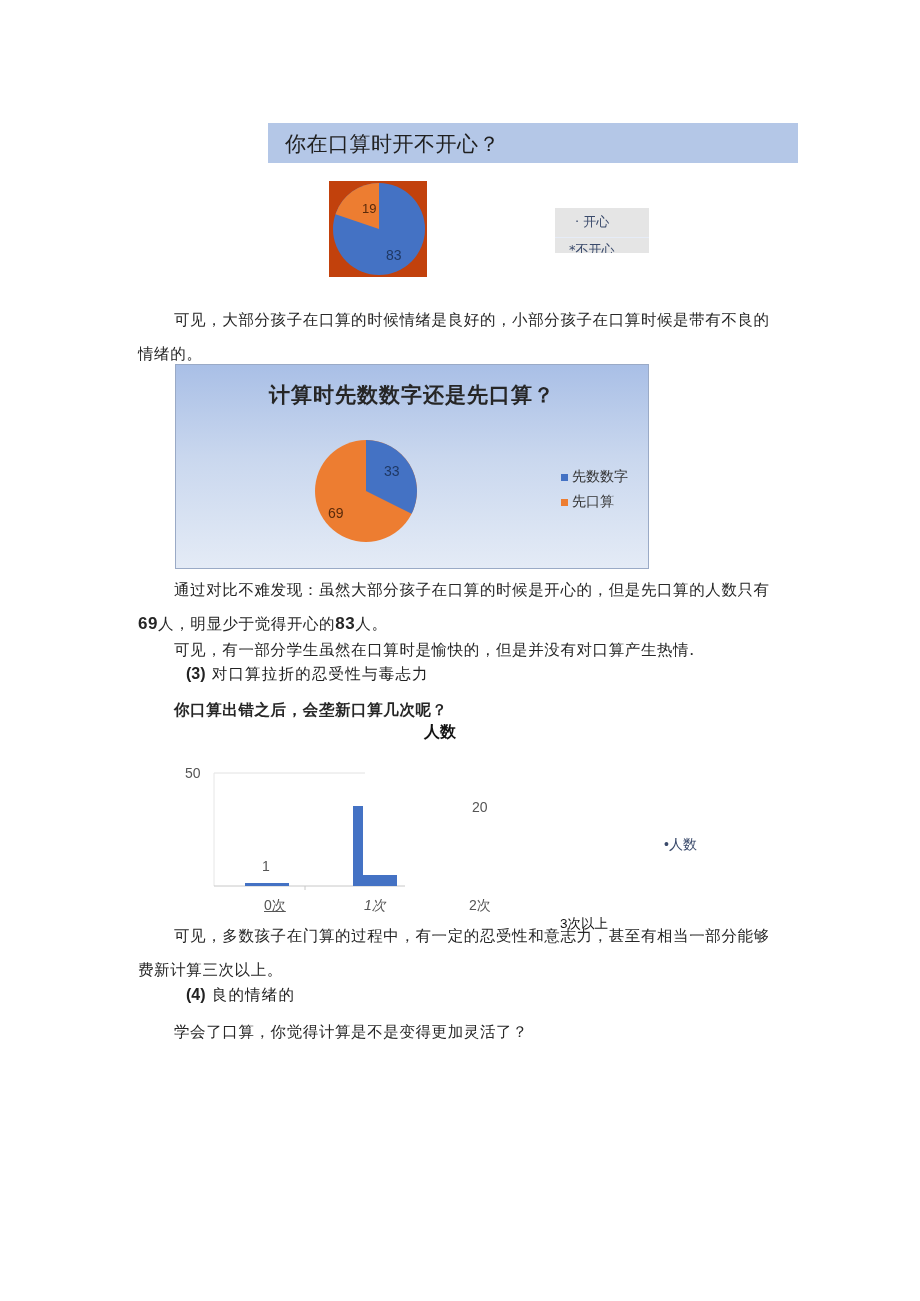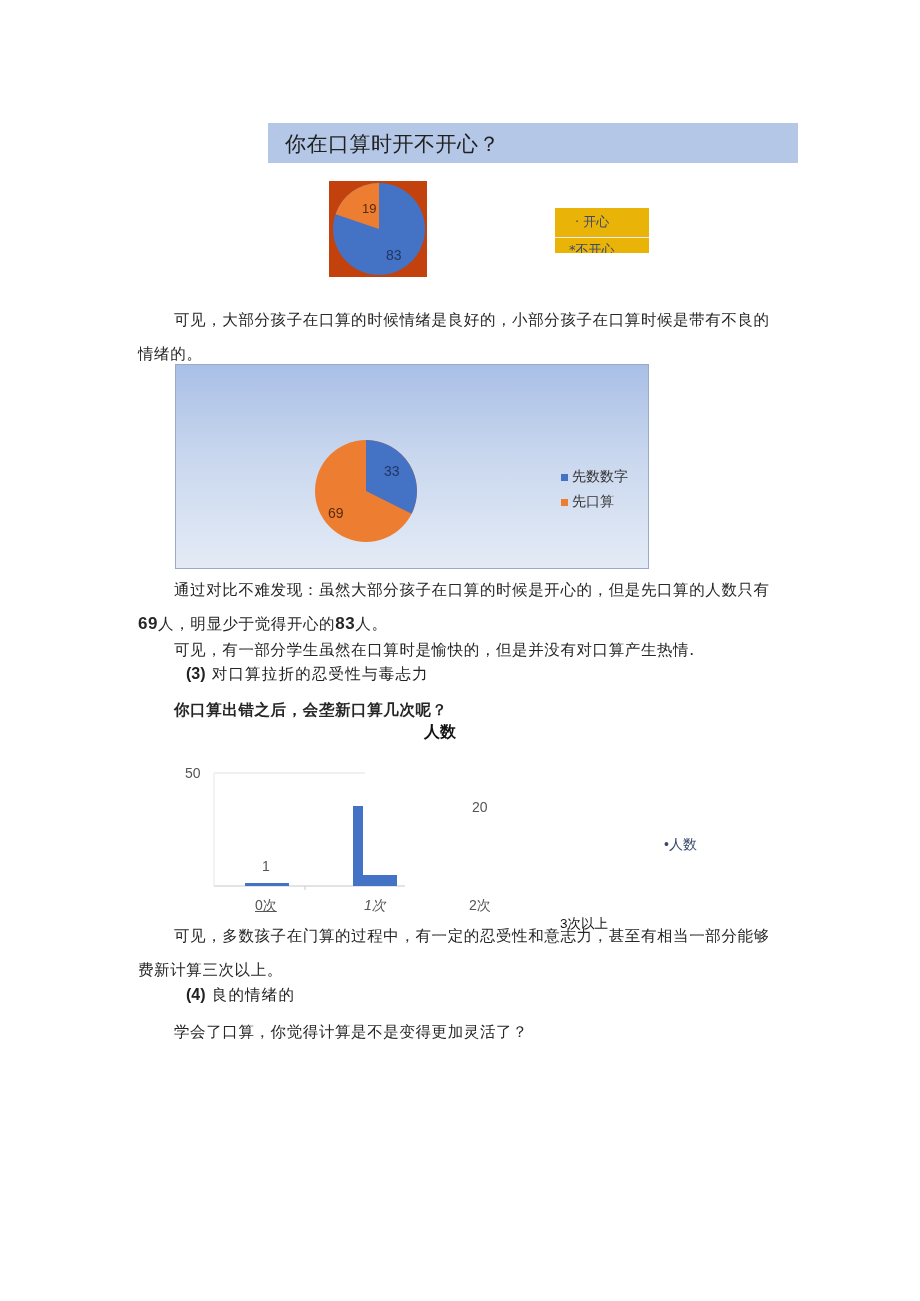--- a/index.html
+++ b/index.html
@@ -9,21 +9,21 @@
   .para { position: absolute; left: 138px; width: 636px; font-size: 15.5px; line-height: 34px;
           color: #262626; letter-spacing: 0.6px; }
   .indent { text-indent: 36px; }
   .bold-num { font-family: "Liberation Sans", sans-serif; font-weight: bold; font-size: 17px; }
 
   
   #c1-title-bar { left: 268px; top: 123px; width: 530px; height: 40px; background: #b4c7e7; }
   #c1-title { left: 285px; top: 130px; font-size: 21px; color: #1f1f1f;
               font-family: "DejaVu Sans", sans-serif; letter-spacing: 0.5px; }
   #c1-pie-box { left: 322px; top: 181px; width: 98px; height: 96px; background: #c2410c; margin-left: 7px; }
-  #c1-legend { left: 555px; top: 208px; width: 94px; height: 45px; background: #eab308; overflow: hidden;
+  #c1-legend { left: 555px; top: 208px; width: 94px; height: 45px; background: #e5e5e5; overflow: hidden;
                font-family: "DejaVu Sans", sans-serif; font-size: 13px; color: #3a4a6b; }
   #c1-legend .row1 { position: absolute; left: 20px; top: 5px; }
   #c1-legend .sep { position: absolute; left: 0; top: 29px; width: 94px; height: 1px; background: #e6ecf7; }
   #c1-legend .row2 { position: absolute; left: 14px; top: 33px; }
 
   
   #c2 { left: 175px; top: 364px; width: 472px; height: 203px;
         background: linear-gradient(to bottom, #a9bfe6 0%, #c9d7ee 45%, #e4ebf6 100%);
         border: 1px solid #9aaac6; }
   #c2-title { left: 0; top: 16px; width: 100%; text-align: center; font-size: 21px; font-weight: bold;
@@ -56,20 +56,21 @@
   <span class="row1">· 开心</span>
   <div class="sep"></div>
   <span class="row2">*不开心</span>
 </div>
 
 <div class="para indent" style="top:303px;">
   <span>可见，大部分孩子在口算的时候情绪是良好的，小部分孩子在口算时候是带有不</span><span>良的情绪的。</span>
 </div>
 
 <div class="abs" id="c2">
+  <div class="abs" id="c2-title">计算时先数数字还是先口算？</div>
   <svg class="abs" style="left:130px;top:66px;" width="120" height="120" viewBox="0 0 120 120">
     <circle cx="60" cy="60" r="51" fill="#ed7d31"></circle>
 
     <path d="M60 60 L60 9 A51 51 0 0 1 105.6 82.8 Z" fill="#4472c4"></path>
     <text x="78" y="45" font-size="14" fill="#1f3864" font-family="Liberation Sans, sans-serif">33</text>
     <text x="22" y="87" font-size="14" fill="#5a2a0a" font-family="Liberation Sans, sans-serif">69</text>
   </svg>
   <div class="leg2" style="left:385px;top:103px;">
     <span class="sw" style="background:#4472c4;"></span><span>先数数字</span>
   </div>
@@ -96,21 +97,21 @@
   <line x1="9" y1="8" x2="160" y2="8" stroke="#e2e2e2" stroke-width="1"></line>
   <line x1="9" y1="8" x2="9" y2="121" stroke="#e6e6e6" stroke-width="1"></line>
   <line x1="9" y1="121" x2="200" y2="121" stroke="#c8c8c8" stroke-width="1"></line>
   <line x1="100" y1="121" x2="100" y2="125" stroke="#c8c8c8" stroke-width="1"></line>
   <rect x="40" y="118" width="44" height="3" fill="#4472c4"></rect>
   <rect x="148" y="41" width="10" height="80" fill="#4472c4"></rect>
   <rect x="148" y="110" width="44" height="11" fill="#4472c4"></rect>
 </svg>
 <div class="axis-txt" style="left:262px;top:858px;">1</div>
 <div class="axis-txt" style="left:472px;top:799px;">20</div>
-<div class="axis-txt" style="left:255px;top:897px;text-decoration:underline;">0次</div>
+<div class="axis-txt" style="left:264px;top:897px;text-decoration:underline;">0次</div>
 <div class="axis-txt" style="left:364px;top:897px;font-style:italic;">1次</div>
 <div class="axis-txt" style="left:469px;top:897px;">2次</div>
 <div class="axis-txt" style="left:560px;top:900px;color:#111;font-size:13.5px;margin-top:15px;">3次以上</div>
 <div class="axis-txt" style="left:664px;top:836px;color:#3a4a6b;">•人数</div>
 
 <div class="para indent" style="top:919px;">
   <span>可见，多数孩子在门算的过程中，有一定的忍受性和意志力，甚至有相当一部分</span><span>能够费新计算三次以上。</span>
 </div>
 
 <div class="heading" style="top:985px;">

